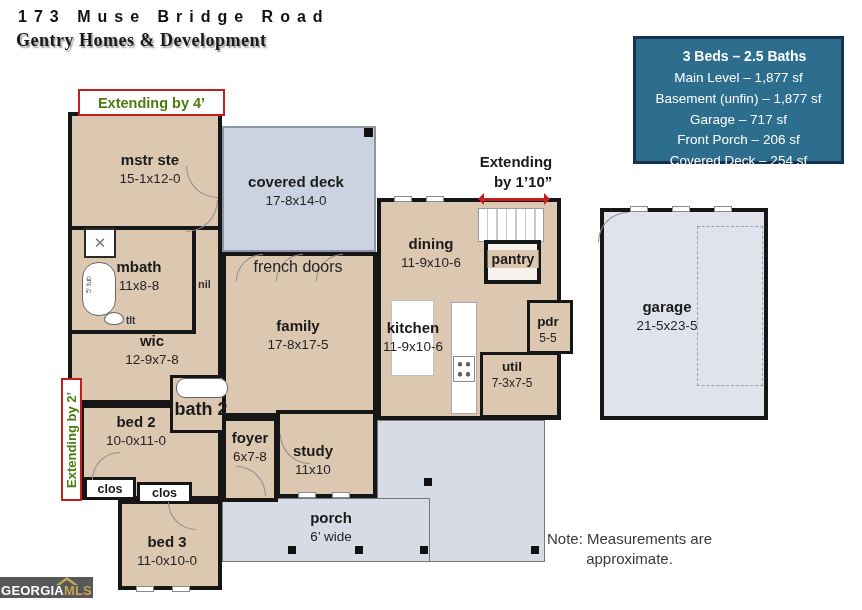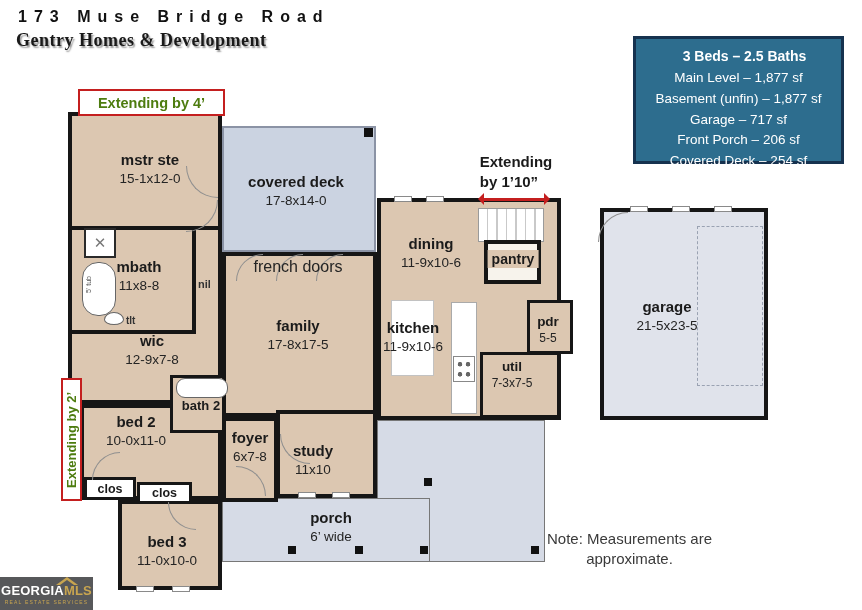--- a/index.html
+++ b/index.html
@@ -13,38 +13,38 @@
   .garage{background:#e0e3eb;border:4px solid #161616;}
   .rlabel{position:absolute;transform:translateX(-50%);text-align:center;color:#1b1b1b;line-height:1.3;white-space:nowrap;}
   .rlabel .nm{font-weight:bold;font-size:15px;display:block;}
   .rlabel .dm{font-size:13.5px;display:block;color:#242424;}
   .rlabel.sm .nm{font-size:13.5px;}
   .rlabel.sm .dm{font-size:12px;}
   .plain{font-size:16px;color:#242424;font-weight:normal;}
   .tiny{position:absolute;font-weight:bold;color:#333;}
   .redbox{position:absolute;box-sizing:border-box;border:2.5px solid #c41f1f;background:#fff;display:flex;align-items:center;justify-content:center;font-weight:bold;font-size:14.5px;color:#4d7c0f;}
   .redbox.vert{writing-mode:vertical-rl;transform:rotate(180deg);font-size:13px;}
-  .annotext{position:absolute;transform:translateX(-50%);text-align:left;font-weight:bold;font-size:15px;color:#1a1a1a;line-height:1.35;}
+  .annotext{position:absolute;transform:translateX(-50%);text-align:right;font-weight:bold;font-size:15px;color:#1a1a1a;line-height:1.35;}
   .dblarrow{position:absolute;height:3px;background:#c41f1f;}
   .dblarrow:before,.dblarrow:after{content:"";position:absolute;top:-5px;border:6px solid transparent;}
   .dblarrow:before{left:-10px;border-right-color:#c41f1f;}
   .dblarrow:after{right:-10px;border-left-color:#c41f1f;}
   .infobox{position:absolute;left:633px;top:36px;width:211px;height:128px;box-sizing:border-box;background:#2d6d8e;border:3px solid #16324f;color:#fff;text-align:center;padding-top:7px;font-size:13.5px;line-height:1.55;}
   .infobox .t{font-weight:bold;font-size:14px;padding-left:12px;}
   .hdr-address{position:absolute;left:18px;top:8px;font-size:16px;font-weight:600;letter-spacing:7px;color:#111;}
   .hdr-builder{position:absolute;left:16px;top:30px;font-family:"Liberation Serif",serif;font-weight:bold;font-size:18px;letter-spacing:0.5px;color:#1a1a1a;text-shadow:1.5px 1.5px 1.5px #9a9a9a;}
   .note{position:absolute;left:542px;top:529px;width:175px;text-align:center;font-size:15px;color:#3a3a3a;line-height:1.35;}
   .arc{position:absolute;border:1.5px solid #8f8f8f;border-top:none;border-right:none;border-radius:0 0 0 100%;box-sizing:border-box;}
   .win{position:absolute;background:#fff;border:1px solid #8a8a8a;width:16px;height:4px;}
   .post{position:absolute;background:#111;}
   .fixture{position:absolute;box-sizing:border-box;background:#fff;}
   .stairs{position:absolute;background:repeating-linear-gradient(90deg,#ffffff 0 8px,#c9c9c9 8px 9.5px);border:1px solid #9a9a9a;box-sizing:border-box;}
   .closbox{position:absolute;box-sizing:border-box;background:#fff;border:3px solid #161616;display:flex;align-items:center;justify-content:center;font-weight:bold;font-size:12.5px;color:#1b1b1b;}
   .dashrect{position:absolute;border:1px dashed #9aa2b2;box-sizing:border-box;}
-  .logo{position:absolute;left:0;top:577px;width:93px;height:33px;background:#57585a;color:#fff;overflow:hidden;}
+  .logo{position:absolute;left:0;top:577px;width:93px;height:21px;background:#57585a;color:#fff;overflow:hidden;}
   .logo .row{position:absolute;left:0;top:6px;width:100%;text-align:center;font-size:13px;font-weight:bold;letter-spacing:0.2px;}
   .logo .gold{color:#c8a550;}
   .logo .tag{position:absolute;left:0;top:22px;width:100%;text-align:center;font-size:5px;letter-spacing:1.2px;color:#c8a550;}
   .roof{position:absolute;left:56px;top:0;width:0;height:0;border-left:11px solid transparent;border-right:11px solid transparent;border-bottom:8px solid #c8a550;}
   .roof2{position:absolute;left:60px;top:3px;width:0;height:0;border-left:7px solid transparent;border-right:7px solid transparent;border-bottom:5px solid #57585a;}
   .tubtext{position:absolute;left:-3px;top:18px;font-size:7px;color:#555;transform:rotate(-90deg);white-space:nowrap;}
   .xmark{display:flex;align-items:center;justify-content:center;font-size:15px;color:#777;width:100%;height:100%;}
 </style>
 </head>
 <body>
@@ -188,21 +188,21 @@
   </div>
   <div class="rlabel" style="left:667px;top:297px;">
     <span class="nm">garage</span>
     <span class="dm">21-5x23-5</span>
   </div>
   <div class="rlabel" style="left:136px;top:412px;">
     <span class="nm">bed 2</span>
     <span class="dm">10-0x11-0</span>
   </div>
   <div class="rlabel" style="left:201px;top:398px;">
-    <span class="nm" style="font-size:13px;text-align:center;">bath 2</span>
+    <span class="nm" style="font-size:18px;text-align:center;">bath 2</span>
   </div>
   <div class="rlabel" style="left:250px;top:428px;">
     <span class="nm">foyer</span>
     <span class="dm">6x7-8</span>
   </div>
   <div class="rlabel" style="left:313px;top:441px;">
     <span class="nm">study</span>
     <span class="dm">11x10</span>
   </div>
   <div class="rlabel" style="left:167px;top:532px;">

